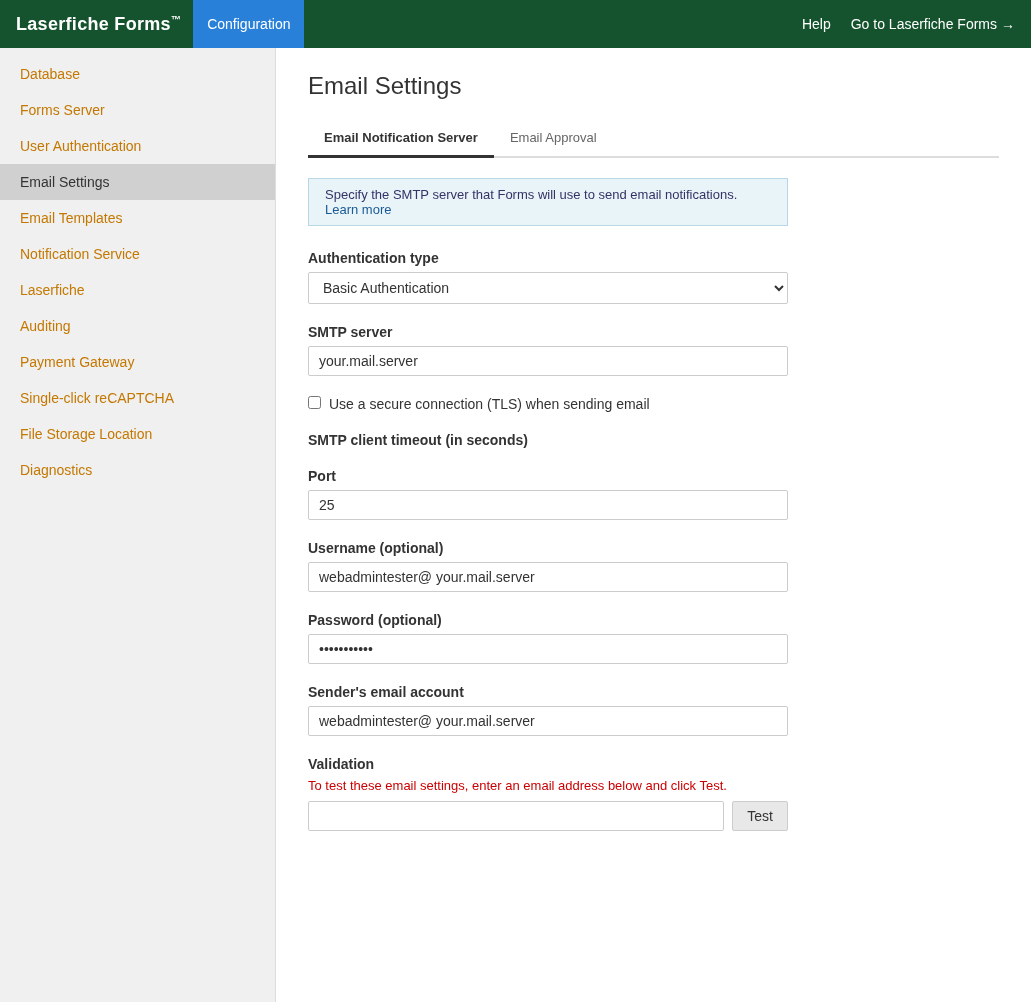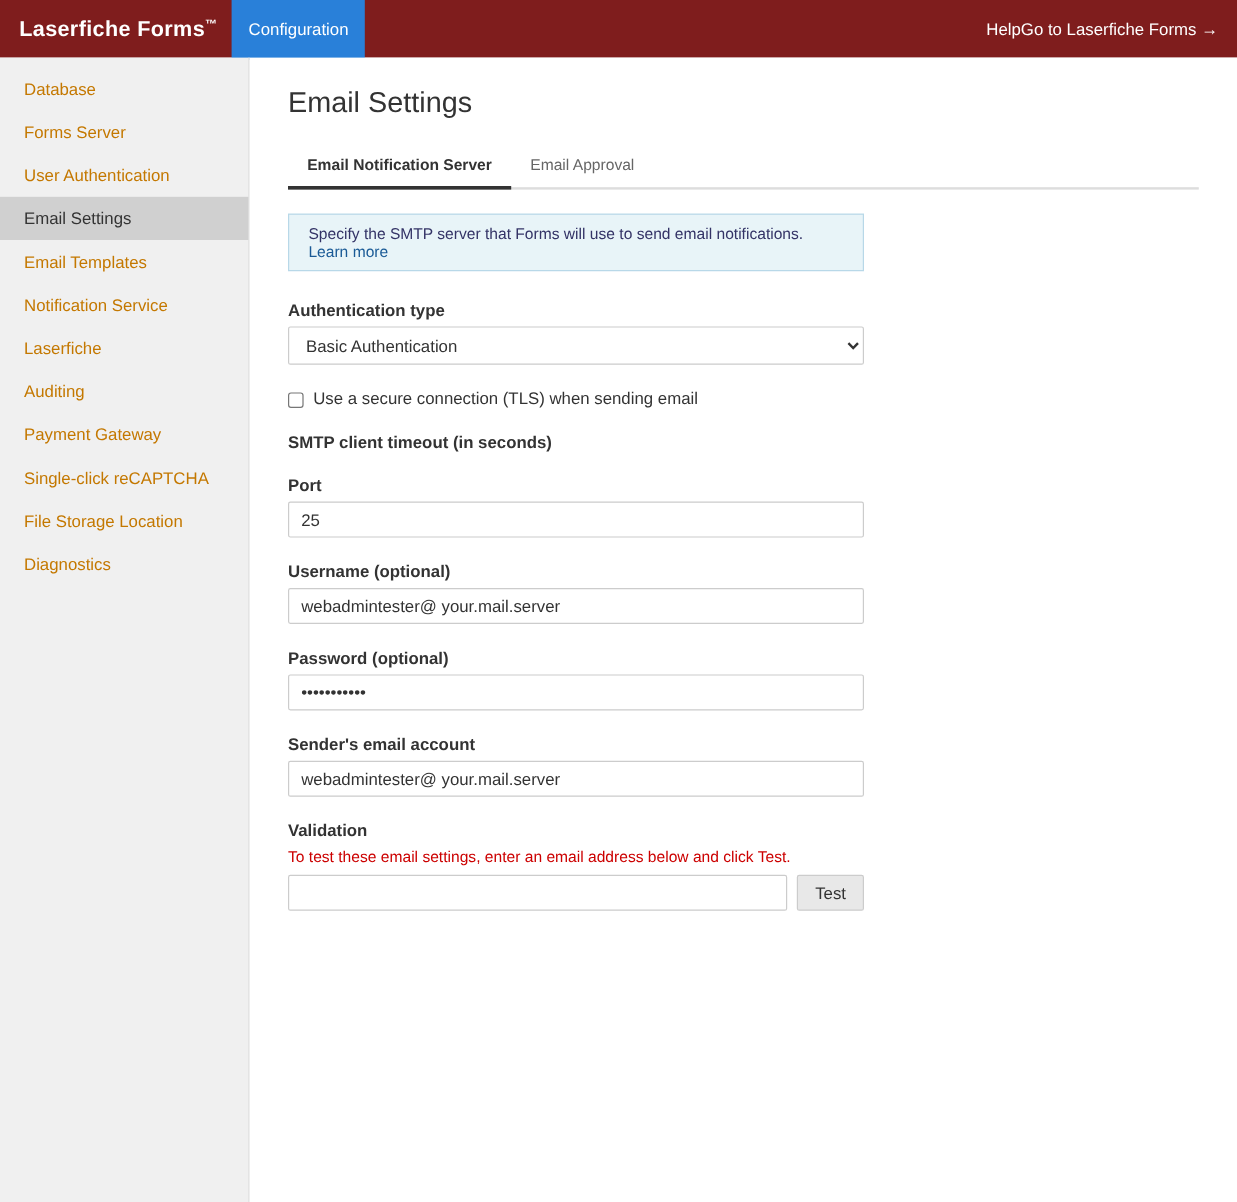--- a/index.html
+++ b/index.html
@@ -1,49 +1,49 @@
 <!DOCTYPE html>
 <html><head>
   <meta charset="utf-8">
   <style>
     * { box-sizing: border-box; margin: 0; padding: 0; }
     body { font-family: Arial, sans-serif; font-size: 14px; background: #f5f5f5; color: #333; }
 
     
     .header {
-      background: #7f1d1d;
+      background: #14532d;
       color: white;
       display: flex;
       align-items: center;
       padding: 0 16px;
       height: 48px;
       justify-content: space-between;
     }
     .header-left { display: flex; align-items: center; gap: 12px; }
     .header-brand { font-size: 18px; font-weight: bold; color: white; letter-spacing: 0.3px; }
     .header-brand sup { font-size: 10px; vertical-align: super; }
     .header-config-btn {
       background: #2980d9;
       color: white;
       border: none;
       padding: 18px 14px;
       font-size: 14px;
       cursor: pointer;
       border-radius: 2px;
     }
-    .header-right { display: flex; align-items: center; }
+    .header-right { display: flex; align-items: center; gap: 20px; }
     .header-right a { color: white; text-decoration: none; font-size: 14px; }
     .header-right .go-to { display: flex; align-items: center; gap: 4px; }
 
     
     .layout { display: flex; min-height: calc(100vh - 48px); }
 
     
     .sidebar {
-      width: 208px;
+      width: 276px;
       background: #f0f0f0;
       border-right: 1px solid #ddd;
       flex-shrink: 0;
       padding-top: 8px;
     }
     .sidebar-item {
       padding: 10px 20px;
       cursor: pointer;
       font-size: 14px;
       color: #c47800;
@@ -129,21 +129,21 @@
       border-radius: 2px;
       font-size: 14px;
       color: #333;
       background: white;
       appearance: auto;
     }
 
     
     .checkbox-row {
       display: flex;
-      align-items: flex-end;
+      align-items: flex-start;
       gap: 8px;
       margin-bottom: 20px;
       max-width: 480px;
     }
     .checkbox-row input[type="checkbox"] { cursor: pointer; }
     .checkbox-row label { font-size: 14px; color: #333; cursor: pointer; }
 
     
     .validation-label {
       font-size: 14px;
@@ -232,20 +232,24 @@
 
     <div class="form-group">
       <label class="form-label">Authentication type</label>
       <select class="form-select">
         <option>Basic Authentication</option>
         <option>OAuth 2.0</option>
         <option>Anonymous</option>
       </select>
     </div>
 
+    <div class="form-group">
+      <label class="form-label">SMTP server</label>
+      <input type="text" class="form-input" value="your.mail.server" style="">
+    </div>
 
     <div class="checkbox-row">
       <input type="checkbox" id="tls-checkbox" style="">
       <label for="tls-checkbox">Use a secure connection (TLS) when sending email</label>
     </div>
 
     <div class="form-group">
       <label class="form-label">SMTP client timeout (in seconds)</label>
     </div>
 

